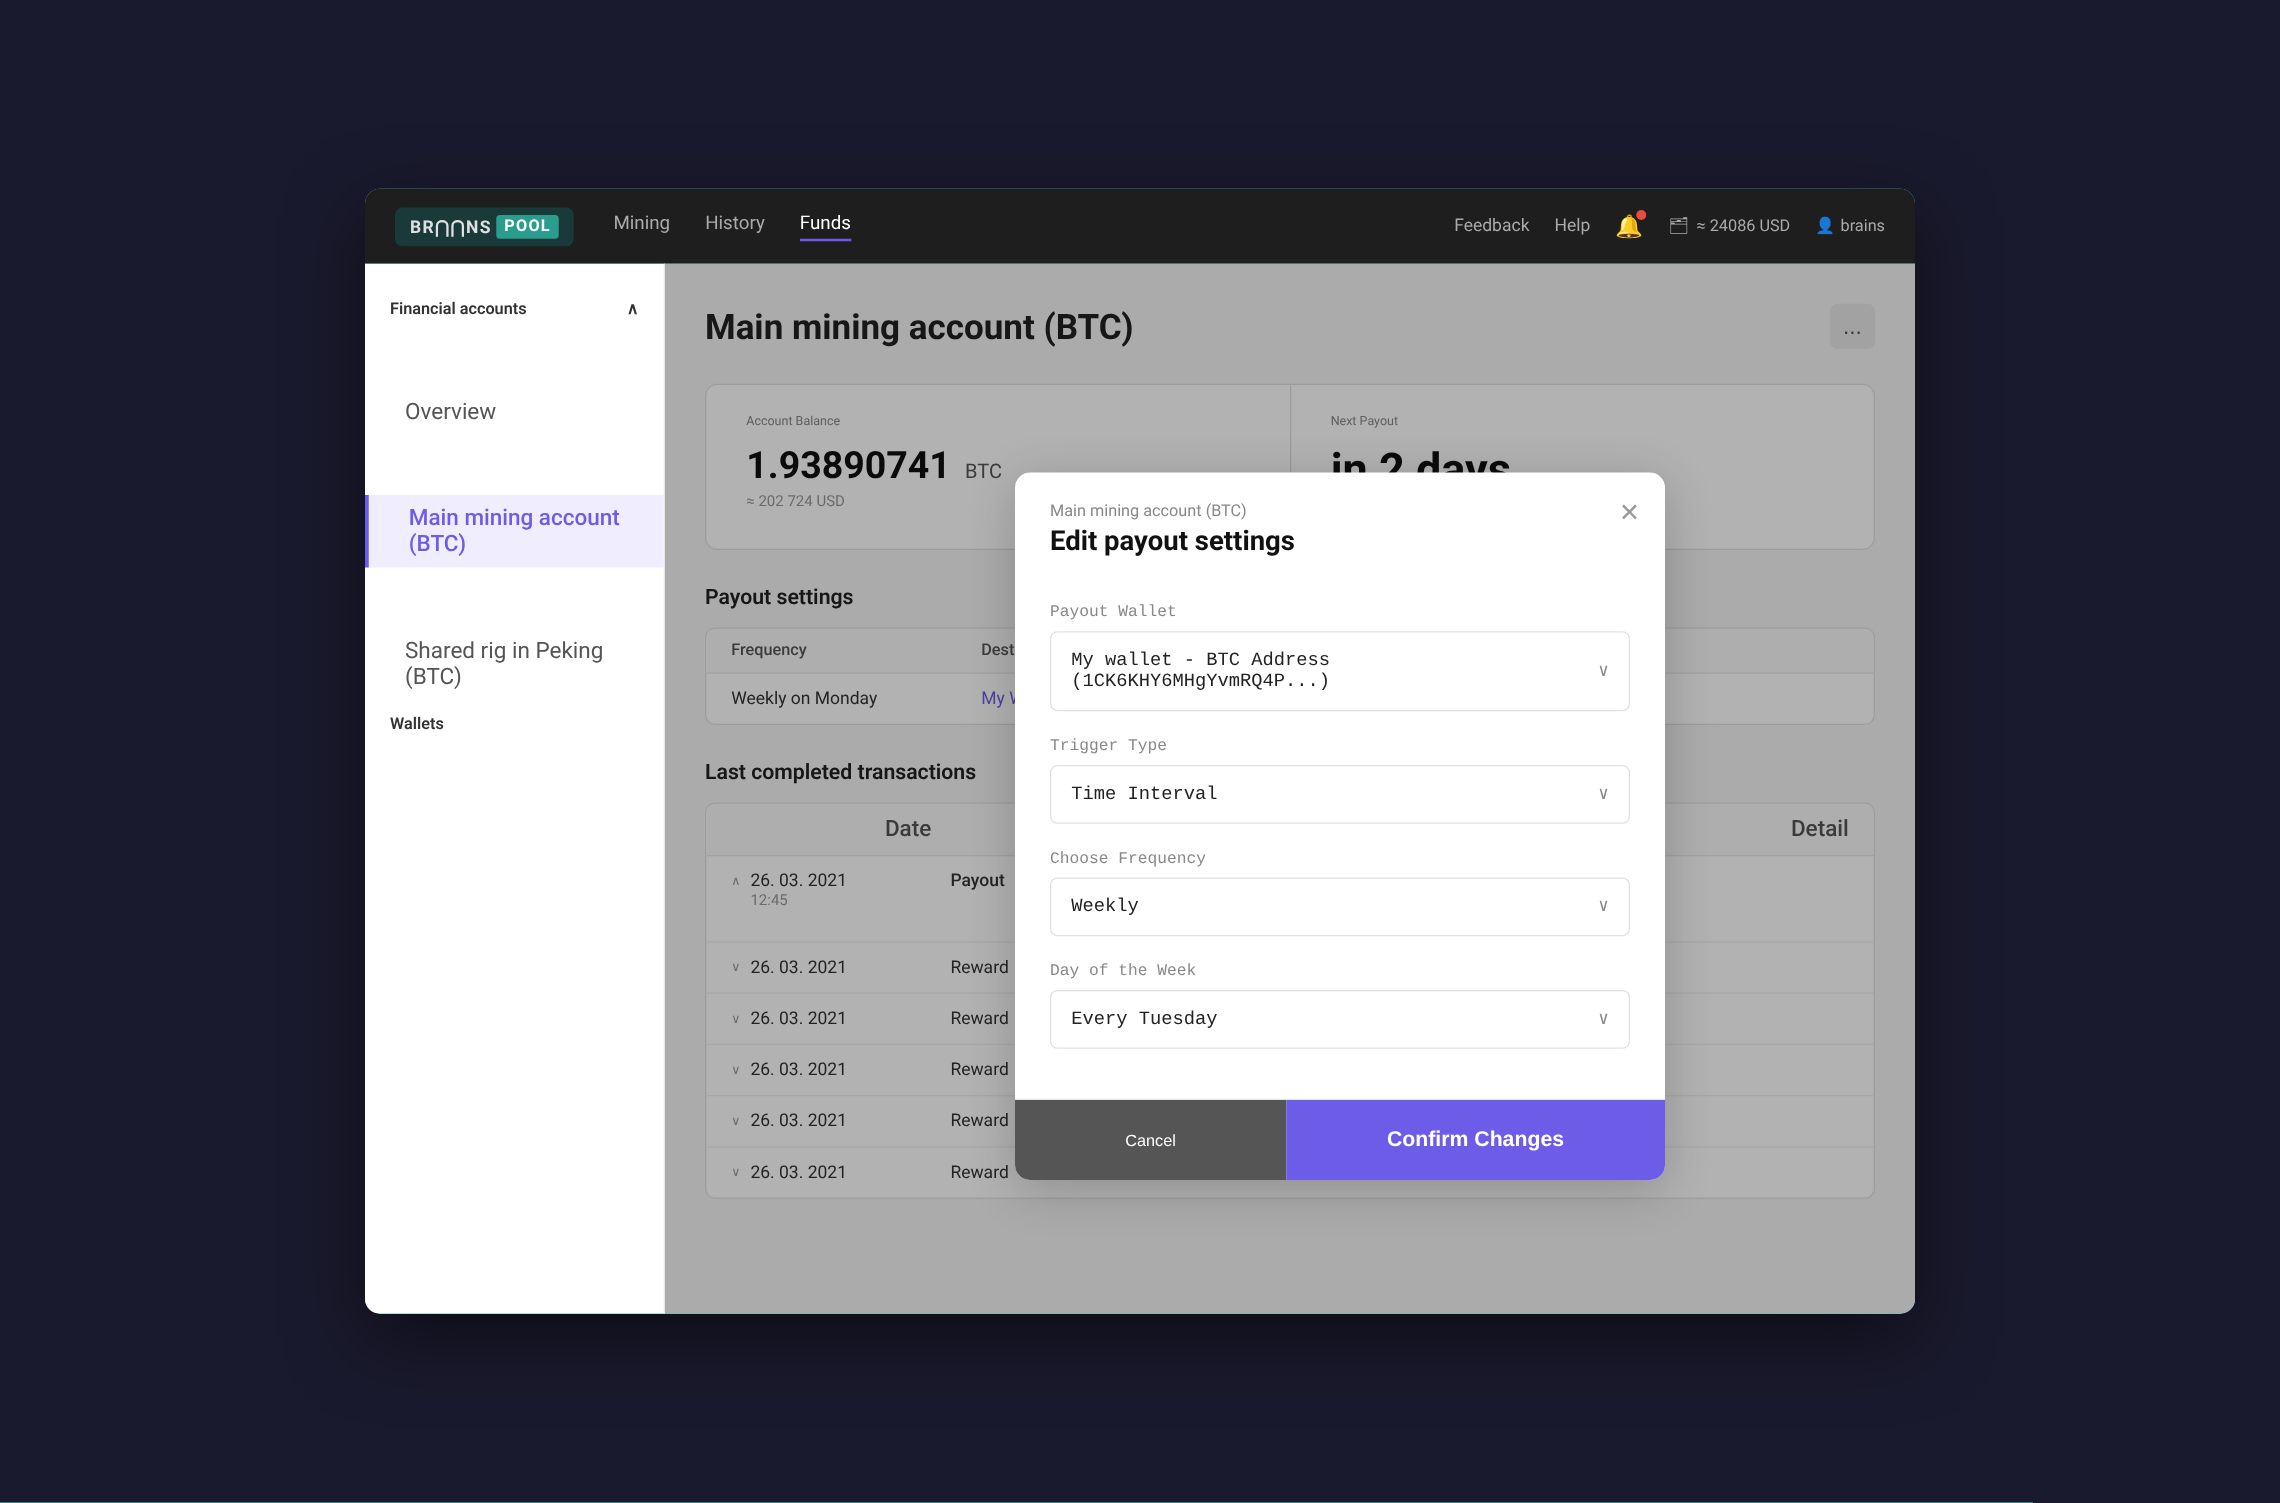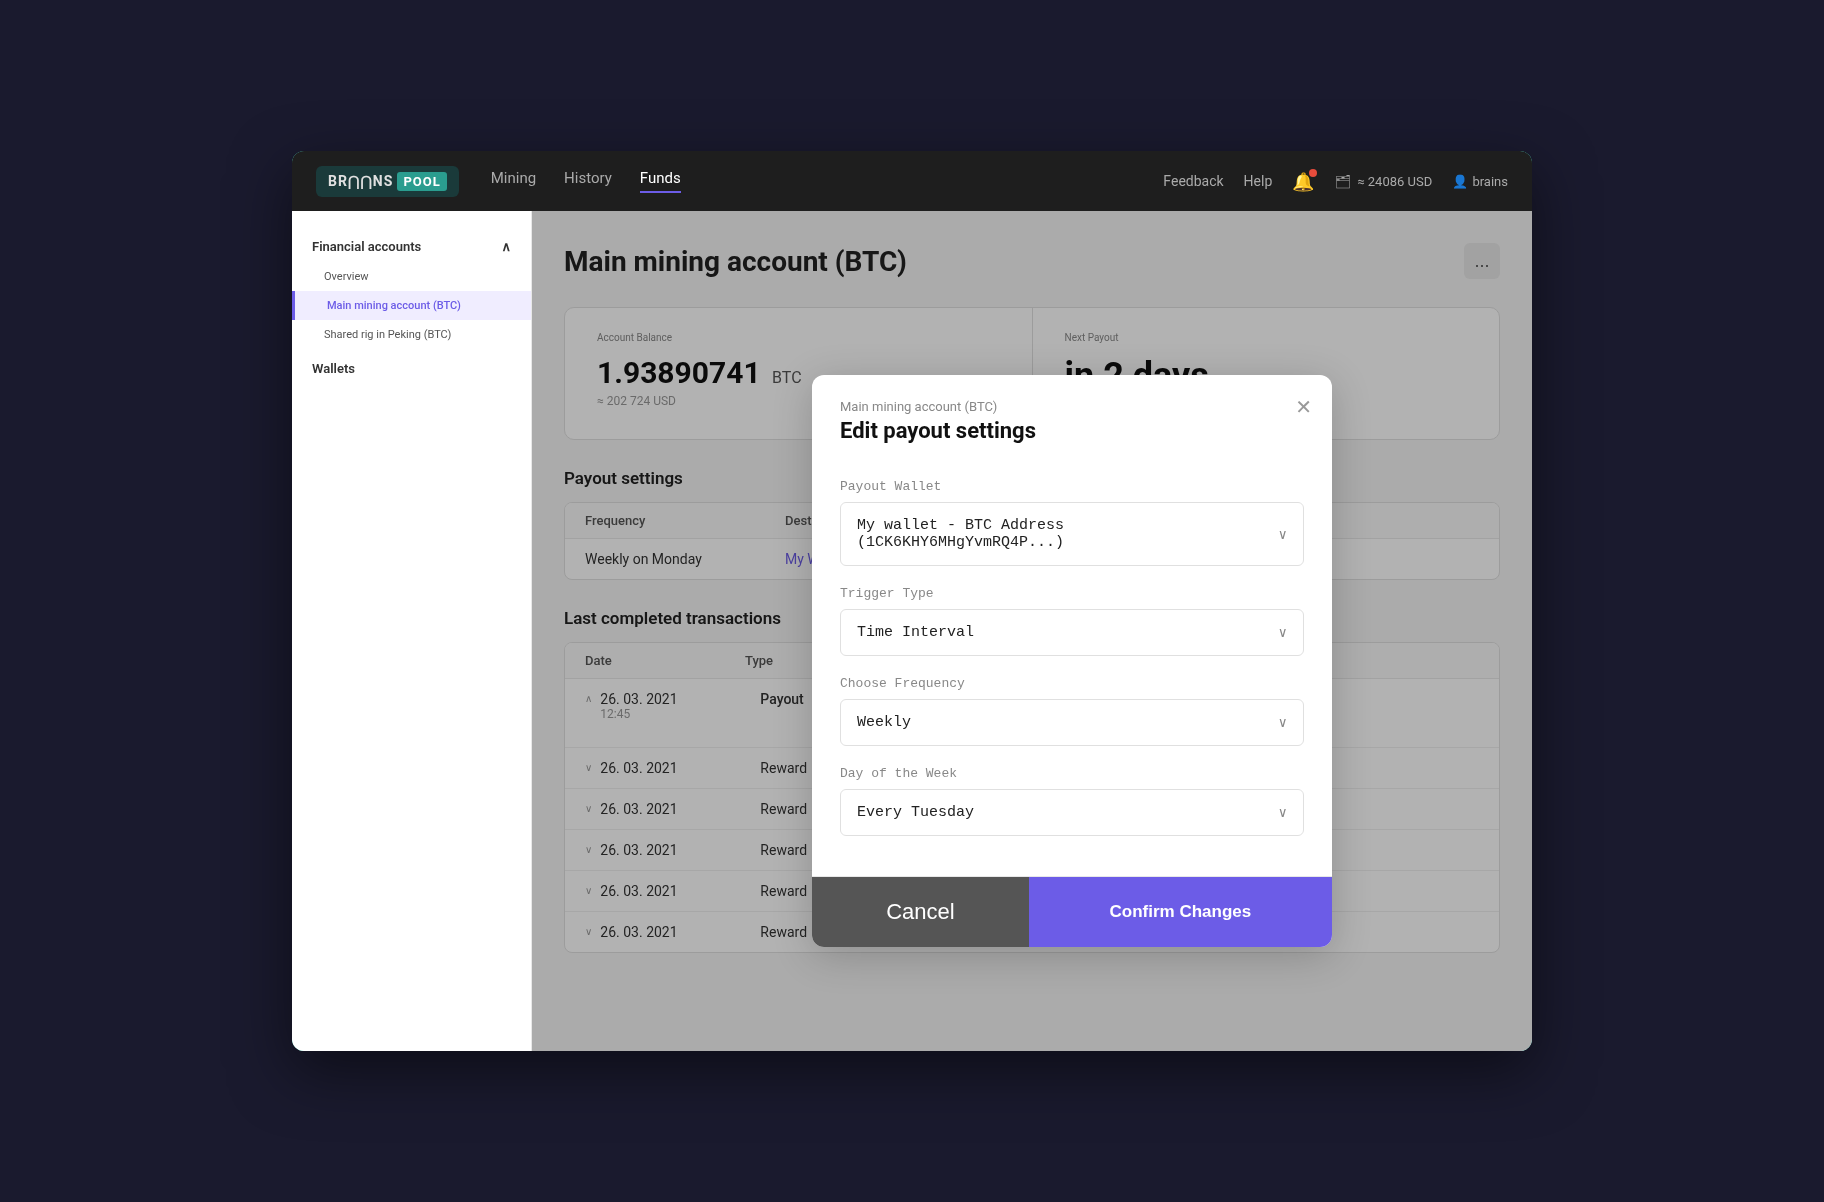--- a/index.html
+++ b/index.html
@@ -152,23 +152,24 @@
       justify-content: space-between;
       padding: 8px 20px;
       font-size: 13px;
       font-weight: 600;
       color: #333;
       cursor: pointer;
     }
 
     .sidebar-item {
       padding: 8px 20px 8px 32px;
-      font-size: 11px;
+      font-size: 18px;
       color: #555;
       cursor: pointer;
+      margin-top: 48px;
     }
 
     .sidebar-item.active {
       background: #f0edff;
       color: #6c5ce7;
       font-weight: 500;
       border-left: 3px solid #6c5ce7;
     }
 
     .sidebar-wallets {
@@ -321,23 +322,24 @@
     }
 
     .tx-header {
       display: flex;
       background: #fafafa;
       border-bottom: 1px solid #e8e8e8;
       padding: 10px 20px;
     }
 
     .tx-header .col {
-      font-size: 13px;
+      font-size: 18px;
       font-weight: 500;
       color: #555;
+      text-align: right;
     }
 
     .col-date { width: 160px; }
     .col-type { width: 140px; }
     .col-detail { flex: 1; }
 
     .tx-row {
       display: flex;
       padding: 12px 20px;
       align-items: flex-start;
@@ -446,21 +448,21 @@
     .modal-footer {
       display: flex;
       border-top: 1px solid #e8e8e8;
     }
 
     .btn-cancel {
       flex: 1;
       padding: 22px;
       background: #555;
       border: none;
-      font-size: 22px;
+      font-size: 13px;
       font-weight: 500;
       color: #fff;
       cursor: pointer;
     }
 
     .btn-confirm {
       flex: 1.5;
       padding: 22px;
       background: #6c5ce7;
       border: none;

